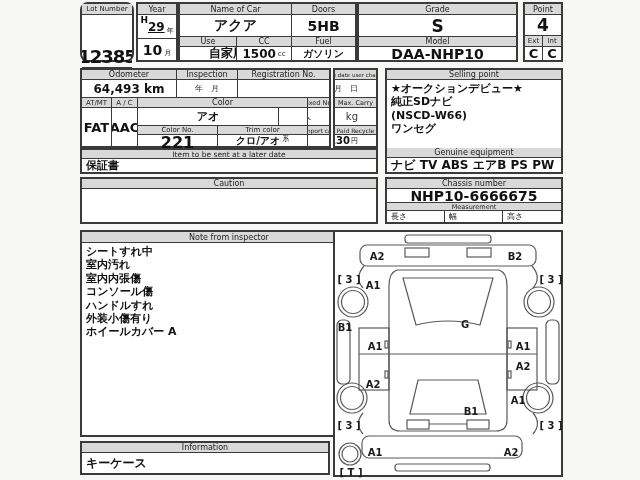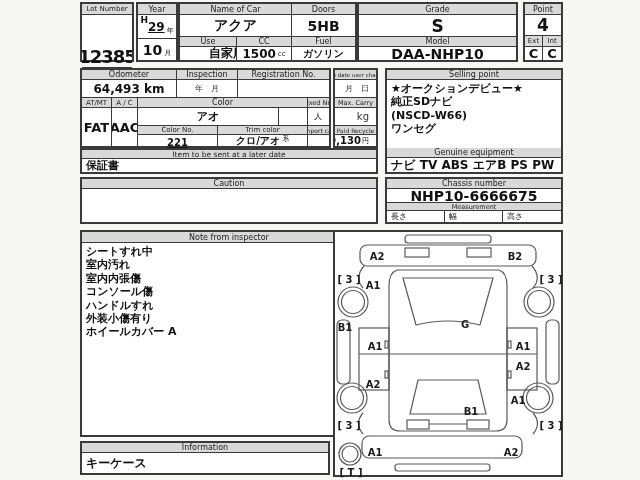--- a/index.html
+++ b/index.html
@@ -5,35 +5,35 @@
   html,body{margin:0;padding:0;background:#f7f7f6;}
   #page{position:relative;width:640px;height:480px;background:#f7f7f6;overflow:hidden;
         font-family:"DejaVu Sans","Liberation Sans",sans-serif;color:#111;}
   .box{position:absolute;box-sizing:border-box;border:2px solid #3a3a3a;background:#fff;}
   .abs{position:absolute;box-sizing:border-box;}
   .h{background:#d9d9d9;display:flex;align-items:center;justify-content:center;
      font-size:8px;color:#222;border-bottom:1px solid #3a3a3a;white-space:nowrap;overflow:hidden;}
   .v{display:flex;align-items:center;justify-content:center;font-weight:bold;white-space:nowrap;overflow:hidden;}
   .vl{display:flex;align-items:center;justify-content:flex-start;font-weight:bold;
       padding-left:4px;white-space:nowrap;overflow:hidden;}
-  .vr{display:flex;align-items:center;justify-content:flex-end;padding-right:7px;white-space:nowrap;overflow:hidden;}
+  .vr{display:flex;align-items:center;justify-content:flex-end;padding-right:18px;white-space:nowrap;overflow:hidden;}
   .br{border-right:1px solid #3a3a3a;}
   .bb{border-bottom:1px solid #3a3a3a;}
   .lines{font-weight:bold;white-space:pre-line;padding:2px 4px;line-height:13.4px;font-size:11px;}
   .marker{position:absolute;transform:translate(-50%,-50%);font-weight:bold;font-size:10px;
           white-space:nowrap;color:#1a1a1a;}
   .sub{font-weight:normal;font-size:7px;margin-left:2px;align-self:flex-end;padding-bottom:2px;}
   svg{position:absolute;left:0;top:0;}
 </style>
 </head>
 <body>
 
 <div id="page">
 
-  <div class="box" style="left:80px;top:2px;width:54px;height:60px;">
+  <div class="box" style="left:80px;top:2px;width:54px;height:60px;border-radius:8px;">
     <div class="abs h" style="left:0;top:0;width:100%;height:11px;font-size:7px;">Lot Number</div>
     <div class="abs v bb" style="left:0;top:11px;width:100%;height:22px;font-size:18px;letter-spacing:-1px;margin-top:31px;">12385</div>
   </div>
 
   <div class="box" style="left:136px;top:2px;width:42px;height:60px;">
     <div class="abs h" style="left:0;top:0;width:100%;height:11px;">Year</div>
     <div class="abs v bb" style="left:0;top:11px;width:100%;height:24px;">
       <span style="font-size:9px;align-self:flex-start;">H</span>
         <span style="font-size:12px;text-decoration:underline;">29</span>
         <span class="sub">年</span>
@@ -88,21 +88,21 @@
     <div class="abs h br" style="left:56px;top:28px;width:170px;height:10px;">Color</div>
     <div class="abs h" style="left:226px;top:28px;width:21px;height:10px;font-size:6.5px;">Fixed No.</div>
     <div class="abs v br" style="left:0;top:38px;width:30px;height:38px;font-size:13px;">FAT</div>
     <div class="abs v br" style="left:30px;top:38px;width:26px;height:38px;font-size:13px;">AAC</div>
     <div class="abs v br bb" style="left:56px;top:38px;width:141px;height:18px;font-size:11px;">アオ</div>
     <div class="abs br bb" style="left:197px;top:38px;width:29px;height:18px;"></div>
     <div class="abs vr bb" style="left:226px;top:38px;width:21px;height:18px;font-size:8px;">人</div>
     <div class="abs h br" style="left:56px;top:56px;width:80px;height:9px;font-size:7px;">Color No.</div>
     <div class="abs h br" style="left:136px;top:56px;width:90px;height:9px;font-size:7px;">Trim color</div>
     <div class="abs h" style="left:226px;top:56px;width:21px;height:9px;font-size:6px;">Import car</div>
-    <div class="abs v br" style="left:56px;top:65px;width:80px;height:15px;font-size:10px;text-decoration:underline;">221</div>
+    <div class="abs v br" style="left:56px;top:65px;width:80px;height:15px;font-size:16px;text-decoration:underline;">221</div>
     <div class="abs v br" style="left:136px;top:65px;width:90px;height:11px;">
       <span style="font-size:10px;">クロ/アオ</span>
         <span class="sub">系</span>
     </div>
     <div class="abs" style="left:226px;top:65px;width:21px;height:11px;"></div>
   </div>
 
   <div class="box" style="left:333px;top:68px;width:45px;height:80px;">
     <div class="abs h" style="left:0;top:0;width:100%;height:10px;font-size:5.5px;">Due date user change</div>
     <div class="abs vr bb" style="left:0;top:10px;width:100%;height:18px;font-size:8px;color:#333;">月　日</div>

